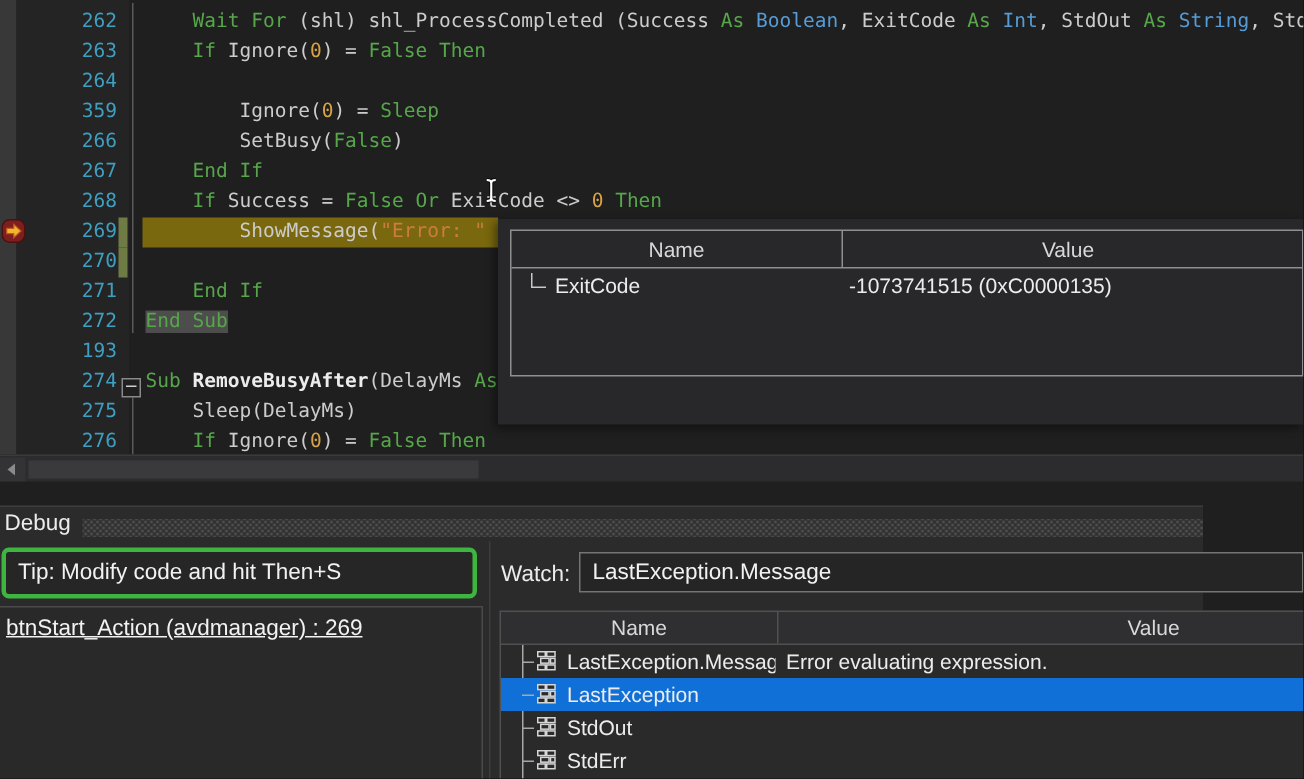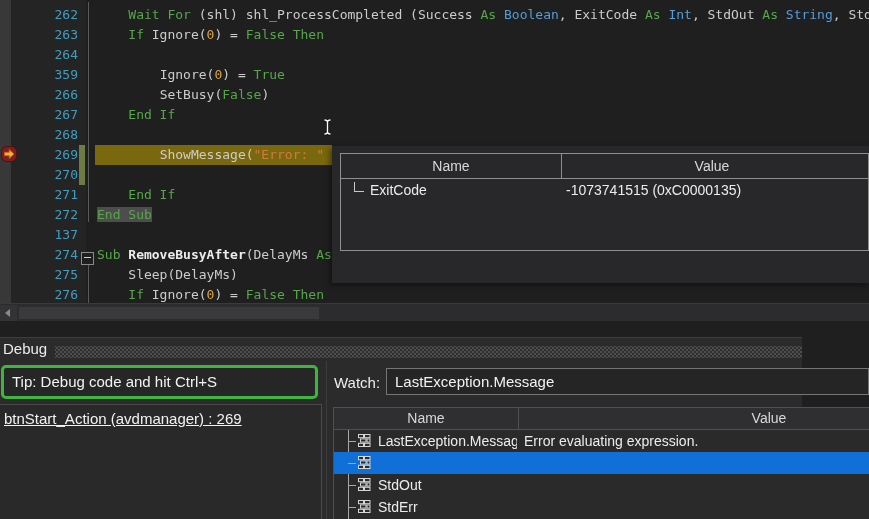--- a/index.html
+++ b/index.html
@@ -98,32 +98,33 @@
         </div>
         <div class="code-line" style="top: 25px;">
           <div class="lnum">263</div>
           <div class="codetxt"><span>    </span><span class="tk-kw">If</span><span class="tk-pl"> Ignore(</span><span class="tk-num">0</span><span class="tk-pl">) = </span><span class="tk-kw">False</span><span class="tk-pl"> </span><span class="tk-kw">Then</span></div>
         </div>
         <div class="code-line" style="top: 45px;">
           <div class="lnum">264</div>
         </div>
         <div class="code-line" style="top: 65px;">
           <div class="lnum">359</div>
-          <div class="codetxt"><span>        </span><span class="tk-pl">Ignore(</span><span class="tk-num">0</span><span class="tk-pl">) = </span><span class="tk-kw">True</span></div>
+          <div class="codetxt"><span>        </span><span class="tk-pl">Ignore(</span><span class="tk-num">0</span><span class="tk-pl">) = </span><span class="tk-kw">Sleep</span></div>
         </div>
         <div class="code-line" style="top: 85px;">
           <div class="lnum">266</div>
           <div class="codetxt"><span>        </span><span class="tk-pl">SetBusy(</span><span class="tk-kw">False</span><span class="tk-pl">)</span></div>
         </div>
         <div class="code-line" style="top: 105px;">
           <div class="lnum">267</div>
           <div class="codetxt"><span>    </span><span class="tk-kw">End If</span></div>
         </div>
         <div class="code-line" style="top: 125px;">
           <div class="lnum">268</div>
+          <div class="codetxt"><span>    </span><span class="tk-kw">If</span><span class="tk-pl"> Success = </span><span class="tk-kw">False</span><span class="tk-pl"> </span><span class="tk-kw">Or</span><span class="tk-pl"> ExitCode &lt;&gt; </span><span class="tk-num">0</span><span class="tk-pl"> </span><span class="tk-kw">Then</span></div>
         </div>
         <div class="code-line" style="top: 145px;">
           <div class="hl-band" style="background: rgb(122, 104, 14);"></div>
           <div class="lnum">269</div>
           <div class="chbar"></div>
           <div class="codetxt"><span>        </span><span class="tk-pl">ShowMessage(</span><span class="tk-str">"Error: "</span></div>
         </div>
         <div class="code-line" style="top: 165px;">
           <div class="lnum">270</div>
           <div class="chbar"></div>
@@ -131,21 +132,21 @@
         </div>
         <div class="code-line" style="top: 185px;">
           <div class="lnum">271</div>
           <div class="codetxt"><span>    </span><span class="tk-kw">End If</span></div>
         </div>
         <div class="code-line" style="top: 205px;">
           <div class="lnum">272</div>
           <div class="codetxt"><span></span><span class="tk-kw selbox">End Sub</span></div>
         </div>
         <div class="code-line" style="top: 225px;">
-          <div class="lnum">137</div>
+          <div class="lnum">193</div>
           <div class="codetxt"><span></span></div>
         </div>
         <div class="code-line" style="top: 245px;">
           <div class="lnum">274</div>
           <div class="codetxt"><span></span><span class="tk-kw">Sub</span><span class="tk-pl"> </span><span class="tk-fn">RemoveBusyAfter</span><span class="tk-pl">(DelayMs </span><span class="tk-kw">As</span><span class="tk-pl"> </span><span class="tk-ty">Int</span><span class="tk-pl">)</span></div>
         </div>
         <div class="code-line" style="top: 265px;">
           <div class="lnum">275</div>
           <div class="codetxt"><span>    </span><span class="tk-pl">Sleep(DelayMs)</span></div>
         </div>
@@ -193,21 +194,21 @@
         <div class="tt-value">-1073741515 (0xC0000135)</div>
       </div>
     </div>
   </div>
 
   <div class="bottom-panel">
     <div class="panel-title">Debug</div>
     <div class="grip-dots"></div>
 
     <div class="tip-box">
-      <div class="tip-text">Tip: Debug code and hit Ctrl+S</div>
+      <div class="tip-text">Tip: Modify code and hit Then+S</div>
     </div>
 
     <div class="callstack">
       <a class="stack-link" href="#">btnStart_Action (avdmanager) : 269</a>
     </div>
 
     <div class="watch-divider"></div>
     <div class="watch-label">Watch:</div>
     <div class="watch-input">
       <div class="watch-input-text">LastException.Message</div>
@@ -241,20 +242,21 @@
             <span class="wt-icon"><svg width="15" height="14" viewBox="0 0 15 14">
                 <g fill="#2b2b2c" stroke="#d6d6d6" stroke-width="1">
                   <rect x="1.5" y="0.5" width="5" height="3.2"></rect>
                   <rect x="7.5" y="0.5" width="5.5" height="3.2"></rect>
                   <rect x="3.5" y="4.9" width="5.5" height="3.2"></rect>
                   <rect x="10" y="4.9" width="3" height="3.2"></rect>
                   <rect x="1.5" y="9.3" width="5" height="3.2"></rect>
                   <rect x="7.5" y="9.3" width="5.5" height="3.2"></rect>
                 </g>
               </svg></span>
+            <div class="wt-name">LastException</div>
           </div>
           <div class="wt-row" style="top: 44px;">
             <div class="wt-branch"></div>
             <span class="wt-icon"><svg width="15" height="14" viewBox="0 0 15 14">
                 <g fill="#2b2b2c" stroke="#d6d6d6" stroke-width="1">
                   <rect x="1.5" y="0.5" width="5" height="3.2"></rect>
                   <rect x="7.5" y="0.5" width="5.5" height="3.2"></rect>
                   <rect x="3.5" y="4.9" width="5.5" height="3.2"></rect>
                   <rect x="10" y="4.9" width="3" height="3.2"></rect>
                   <rect x="1.5" y="9.3" width="5" height="3.2"></rect>

